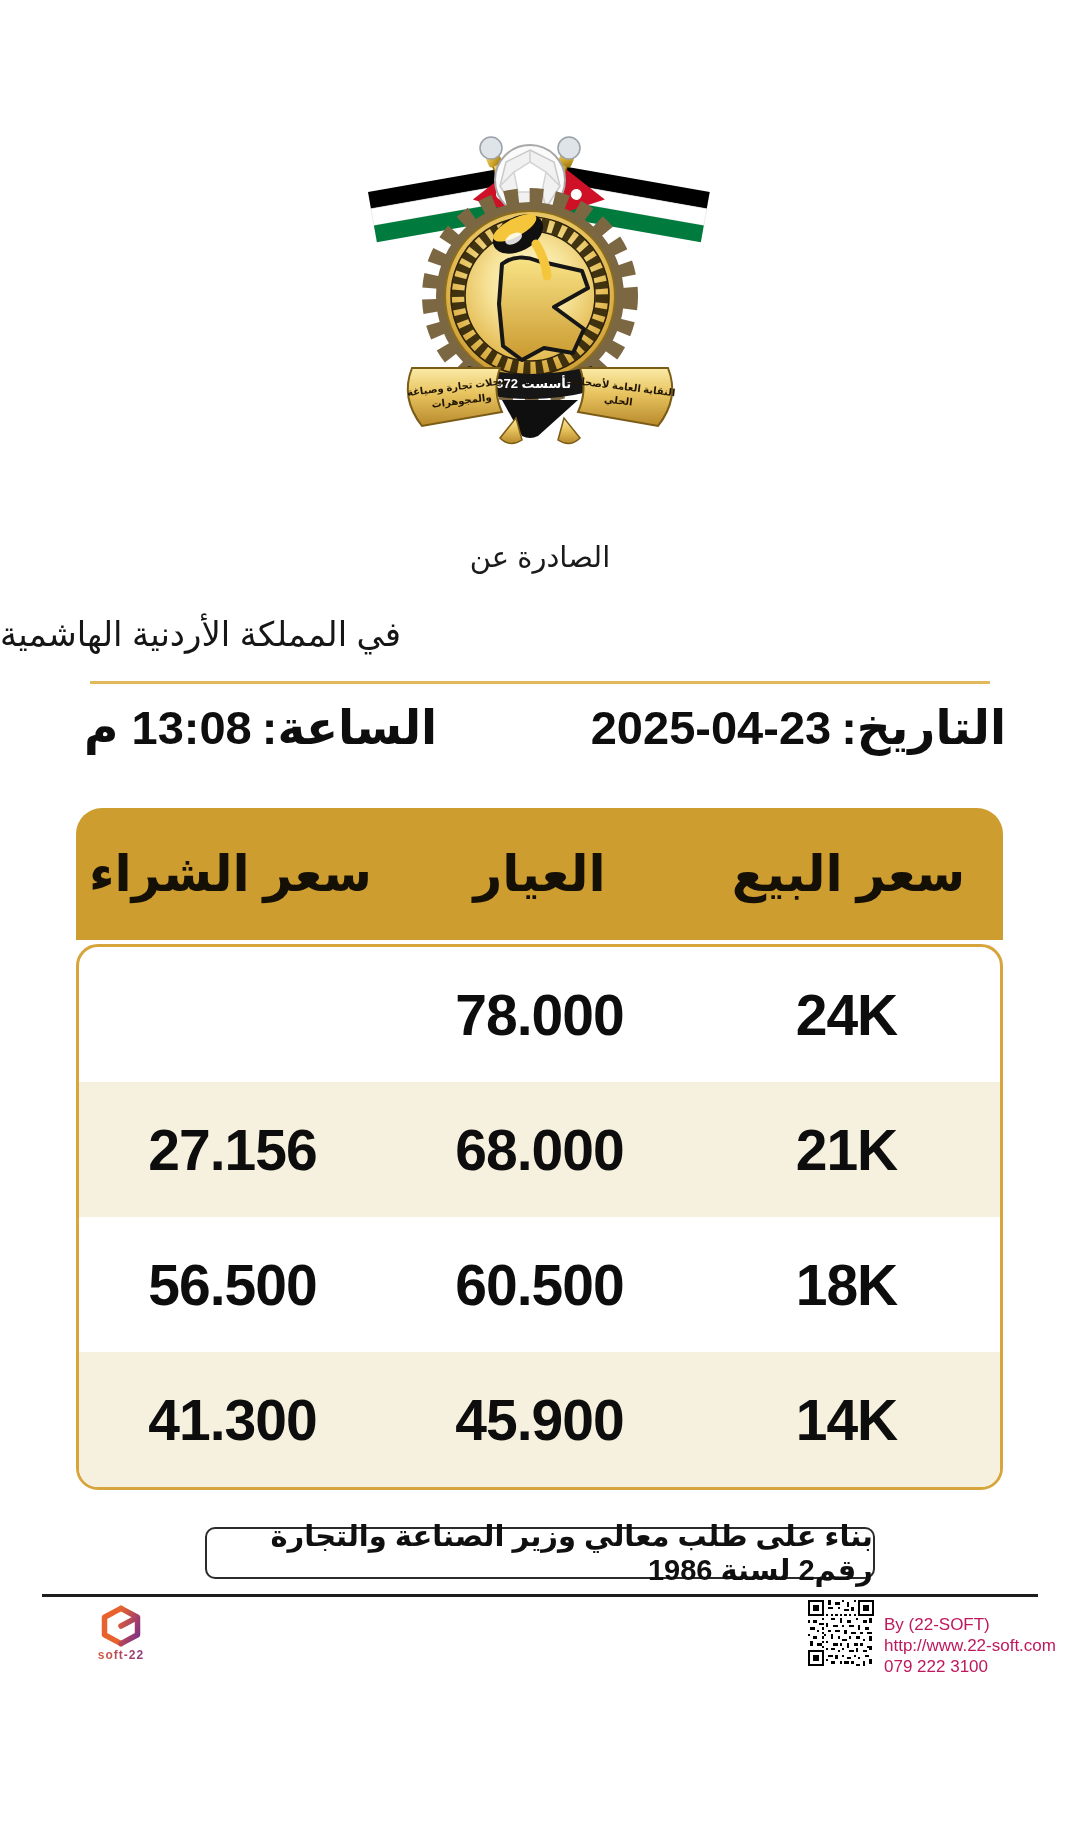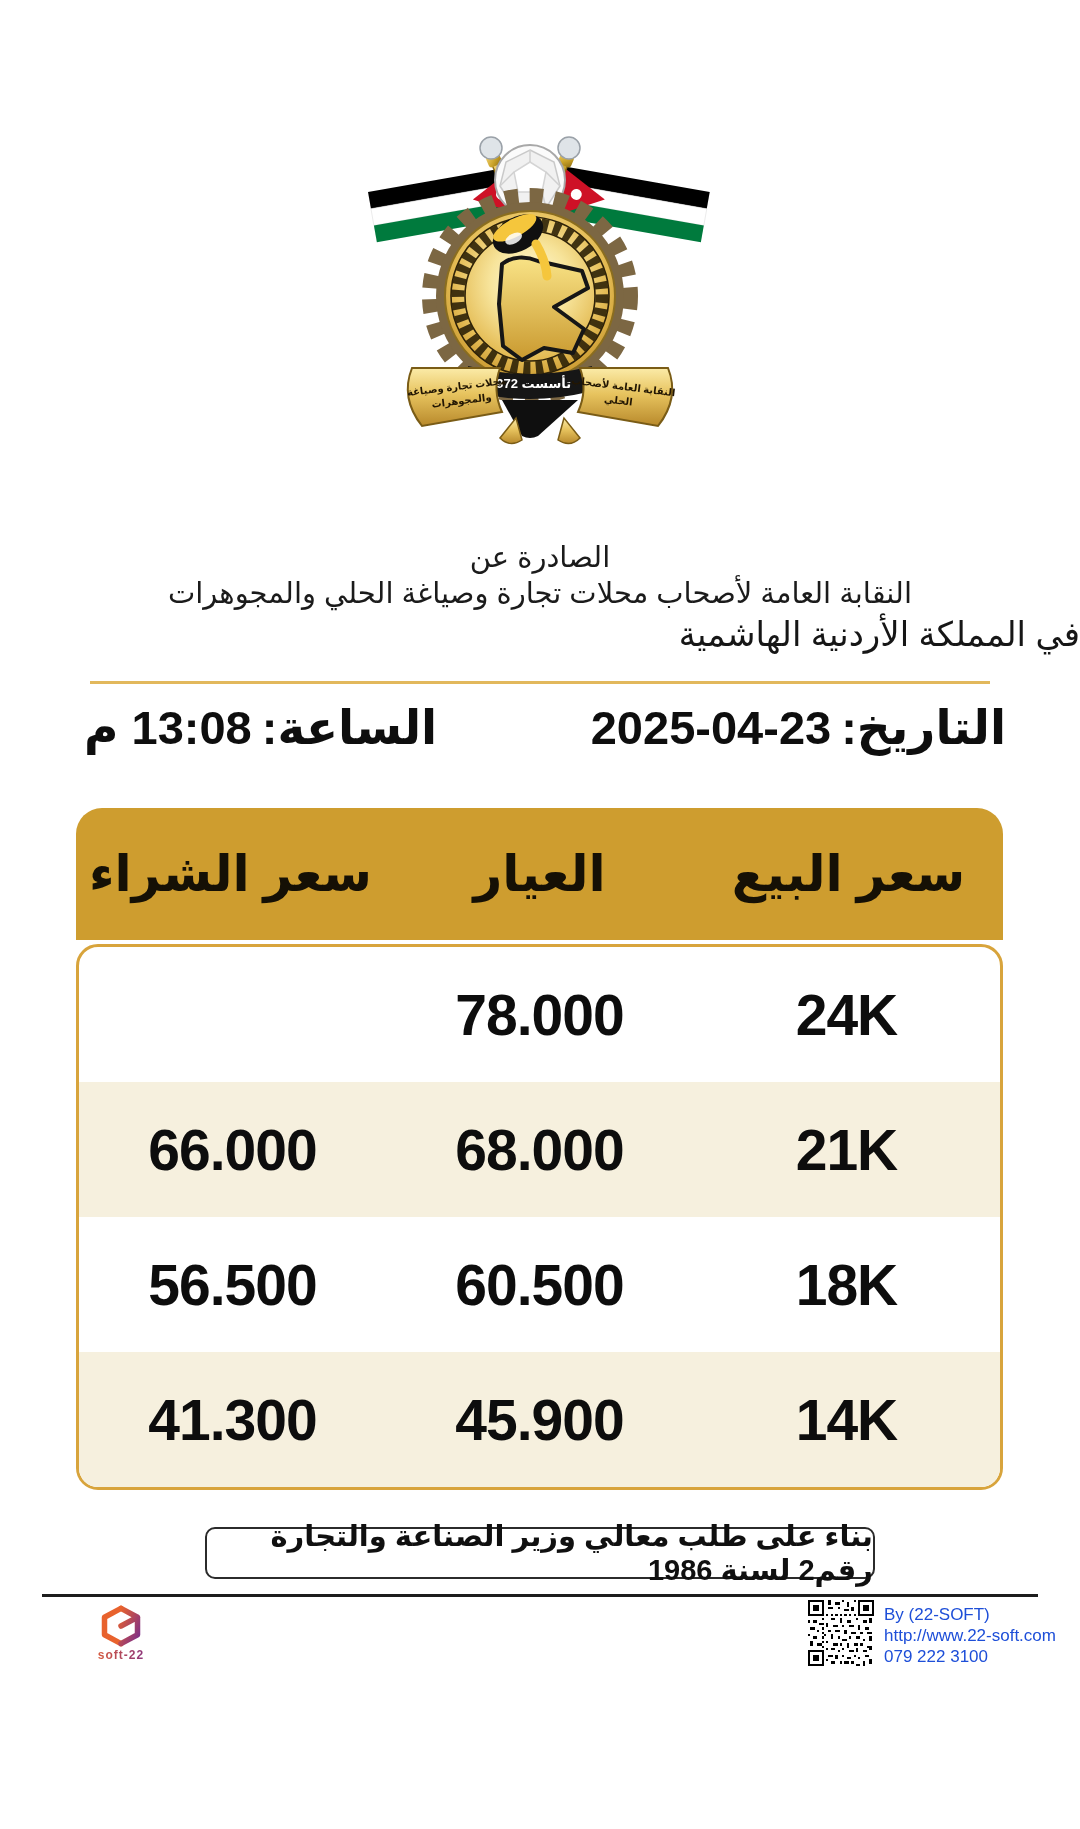--- a/index.html
+++ b/index.html
@@ -9,21 +9,21 @@
   }
   
   .emblem{position:absolute;top:118px;left:350px;width:380px;height:330px;}
   
   .doc-title{position:absolute;top:448px;left:0;width:100%;text-align:center;
     font-size:50px;font-weight:700;letter-spacing:0;}
   .issued-by{position:absolute;top:540px;left:0;width:100%;text-align:center;
     font-size:29px;font-weight:500;color:#1b1b1b;}
   .syndicate-line{position:absolute;top:576px;left:0;width:100%;text-align:center;
     font-size:29px;font-weight:500;color:#1b1b1b;}
-  .country-line{position:absolute;top:614px;left:0;width:100%;text-align:right;
+  .country-line{position:absolute;top:614px;left:0;width:100%;text-align:left;
     font-size:34px;font-weight:500;color:#161616;}
   .gold-divider{position:absolute;top:681px;left:90px;width:900px;height:3px;background:#E2B85C;}
   
   .datetime-row{position:absolute;top:700px;right:74px;left:84px;display:flex;
     justify-content:space-between;align-items:baseline;font-size:47px;font-weight:800;color:#0e0e0e;}
   .dt-group{white-space:nowrap;}
   .dt-group .lbl{margin-left:10px;}
   
   .table-header{position:absolute;top:808px;left:76px;width:927px;height:132px;
     background:#CE9D2F;border-radius:26px 26px 0 0;display:grid;grid-template-columns:1fr 1fr 1fr;
@@ -40,21 +40,21 @@
     font-size:29px;font-weight:600;color:#101010;box-sizing:border-box;}
   
   .bottom-rule{position:absolute;top:1594px;left:42px;width:996px;height:3px;background:#1d1d1d;}
   .brand-block{position:absolute;top:1604px;left:86px;width:70px;text-align:center;}
   .brand-block svg{display:block;margin:0 auto;}
   .brand-name{font-size:12px;font-weight:700;letter-spacing:1px;
     background:linear-gradient(90deg,#E8622D,#7B2D8B);-webkit-background-clip:text;background-clip:text;
     color:transparent;}
   .qr-block{position:absolute;top:1600px;left:808px;width:270px;display:flex;direction:ltr;gap:10px;}
   .qr-code{width:66px;height:66px;flex:0 0 66px;}
-  .qr-text{font-size:17px;line-height:21px;color:#1d4ed8;text-align:left;padding-top:4px;}
+  .qr-text{font-size:17px;line-height:21px;color:#be185d;text-align:left;padding-top:4px;margin-top:10px;}
 </style>
 </head>
 <body>
 
 <div class="page">
 
   <div class="emblem">
     <svg viewBox="0 0 380 330" width="380" height="330">
       <defs>
         <radialGradient id="gdisc" cx="50%" cy="42%" r="62%">
@@ -151,21 +151,20 @@
         <path d="M214,300 L208,322 Q220,330 230,320 Z" fill="url(#gribbon)" stroke="#7a5c16" stroke-width="1.5"></path>
         <text x="273" y="272" text-anchor="middle" font-size="10" font-weight="bold" fill="#221603" transform="rotate(7 273 272)">النقابة العامة لأصحاب</text>
         <text x="268" y="286" text-anchor="middle" font-size="10" font-weight="bold" fill="#221603" transform="rotate(7 268 286)">الحلي</text>
         <text x="107" y="272" text-anchor="middle" font-size="10" font-weight="bold" fill="#221603" transform="rotate(-7 107 272)">محلات تجارة وصياغة</text>
         <text x="112" y="286" text-anchor="middle" font-size="10" font-weight="bold" fill="#221603" transform="rotate(-7 112 286)">والمجوهرات</text>
       </g>
     </svg>
   </div>
 
   <div class="issued-by">الصادرة عن</div>
-  <div class="syndicate-line">النقابة العامة لأصحاب محلات تجارة وصياغة الحلي والمجوهرات</div>
   <div class="country-line">في المملكة الأردنية الهاشمية</div>
   <div class="gold-divider"></div>
 
   <div class="datetime-row">
     <span class="dt-group"><span class="lbl">التاريخ:</span><span>23-04-2025</span></span>
     <span class="dt-group"><span class="lbl">الساعة:</span><span>13:08 م</span></span>
   </div>
 
   <div class="table-header">
     <div class="hcell">سعر البيع</div>
@@ -174,21 +173,21 @@
   </div>
 
   <div class="table-body">
     <div class="trow">
       <div class="tcell">24K</div>
       <div class="tcell">78.000</div>
     </div>
     <div class="trow alt">
       <div class="tcell">21K</div>
       <div class="tcell">68.000</div>
-      <div class="tcell">66.000</div>
+      <div class="tcell">27.156</div>
     </div>
     <div class="trow">
       <div class="tcell">18K</div>
       <div class="tcell">60.500</div>
       <div class="tcell">56.500</div>
     </div>
     <div class="trow alt">
       <div class="tcell">14K</div>
       <div class="tcell">45.900</div>
       <div class="tcell">41.300</div>

